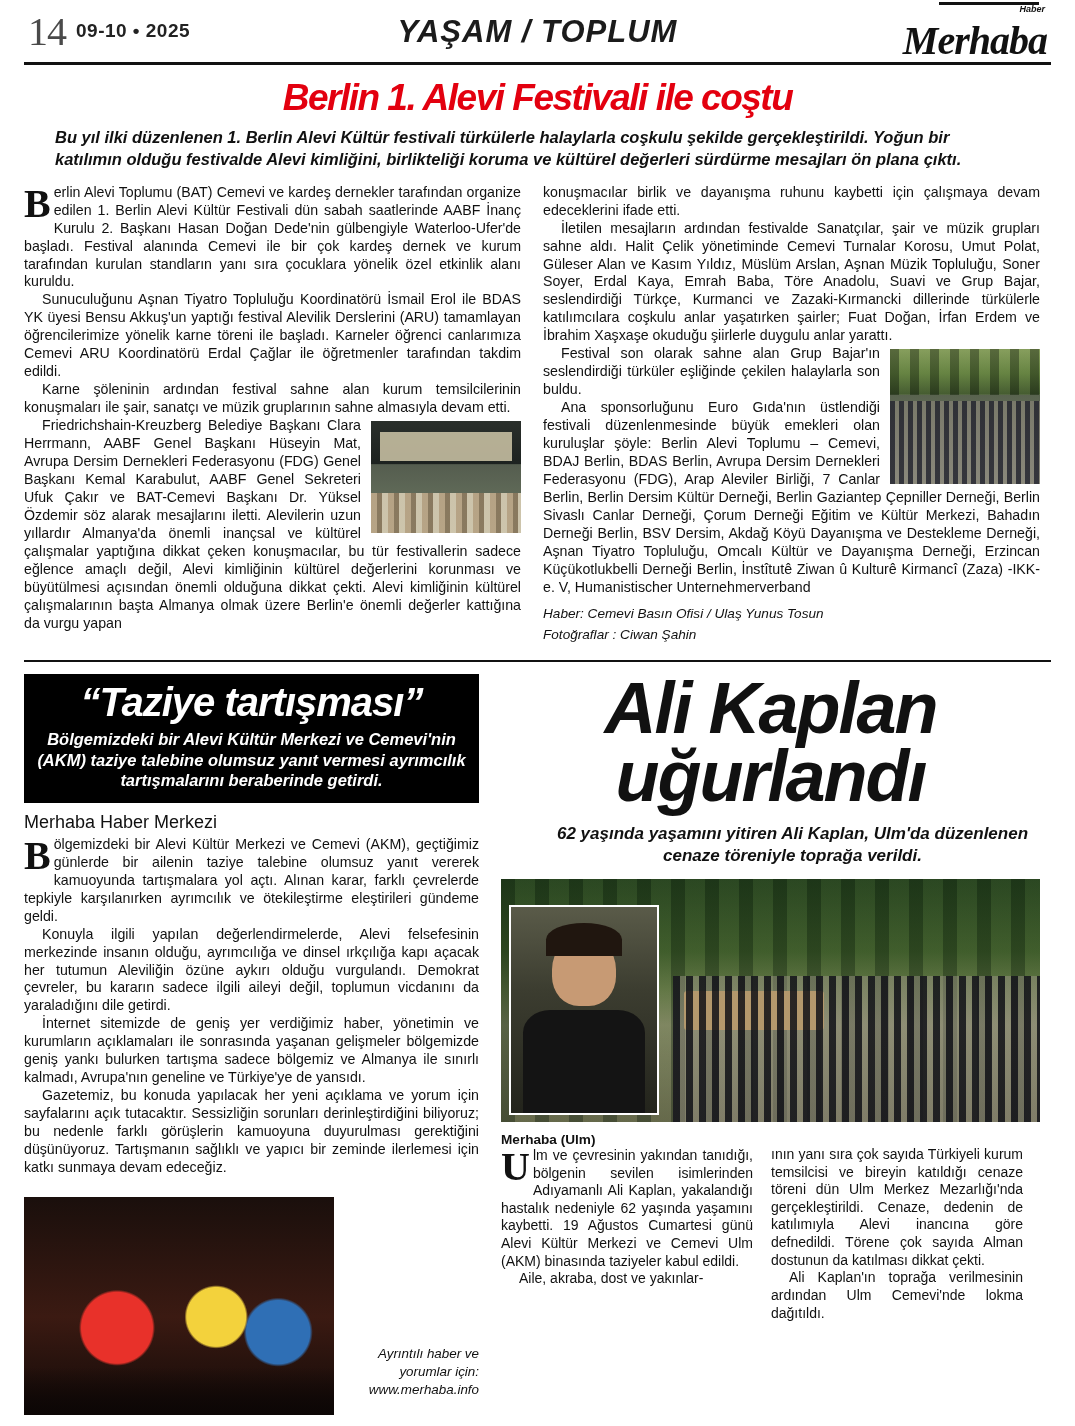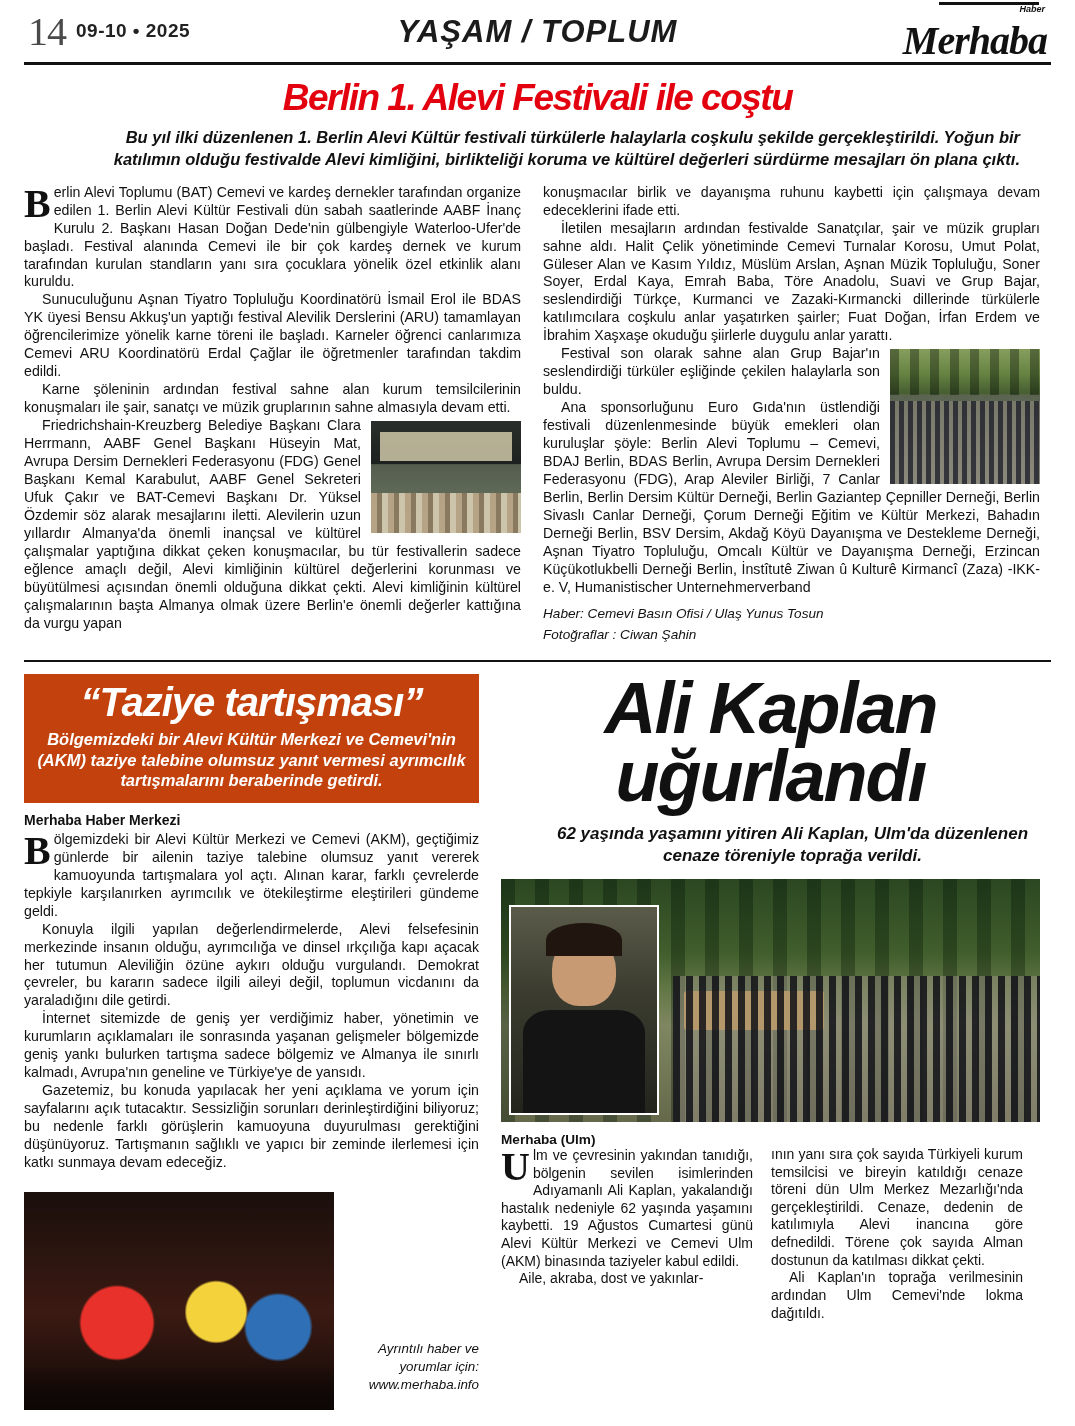--- a/index.html
+++ b/index.html
@@ -93,21 +93,21 @@
     color: #e3000f;
     font-family: "Liberation Sans", sans-serif;
     font-weight: bold;
     font-style: italic;
     font-size: 37px;
     line-height: 1.04;
     letter-spacing: -1.5px;
   }
   .headline-sub {
     margin: 10px 55px 0 55px;
-    text-align: right;
+    text-align: left;
     font-weight: bold;
     font-style: italic;
     font-size: 16.5px;
     line-height: 1.28;
     color: #111;
   }
 
   
   .top-article {
     margin: 14px 24px 0 24px;
@@ -203,21 +203,21 @@
   
   .bottom {
     margin: 12px 24px 0 24px;
     display: flex;
     gap: 22px;
   }
   .bleft { width: 455px; }
   .bright { width: 539px; }
 
   .taz-banner {
-    background: #c2410c;
+    background: #000000;
     color: #ffffff;
     padding: 8px 10px 12px 10px;
     text-align: center;
   }
   .taz-title {
     font-size: 40px;
     font-weight: bold;
     font-style: italic;
     color: #fff;
     line-height: 1;
@@ -225,22 +225,22 @@
   }
   .taz-sub {
     margin-top: 7px;
     font-size: 16.5px;
     font-weight: bold;
     font-style: italic;
     line-height: 1.25;
     color: #fff;
   }
   .byline {
-    font-size: 14px;
-    font-weight: bold;
+    font-size: 18px;
+    font-weight: normal;
     margin: 9px 0 3px 0;
   }
 
   .dance-photo {
     height: 218px;
     margin-top: 10px;
     width: 355px;
     background:
       radial-gradient(circle at 30% 60%, #e8312a 0 14%, rgba(232,49,42,0) 15%),
       radial-gradient(circle at 62% 55%, #f3d23c 0 13%, rgba(243,210,60,0) 14%),

